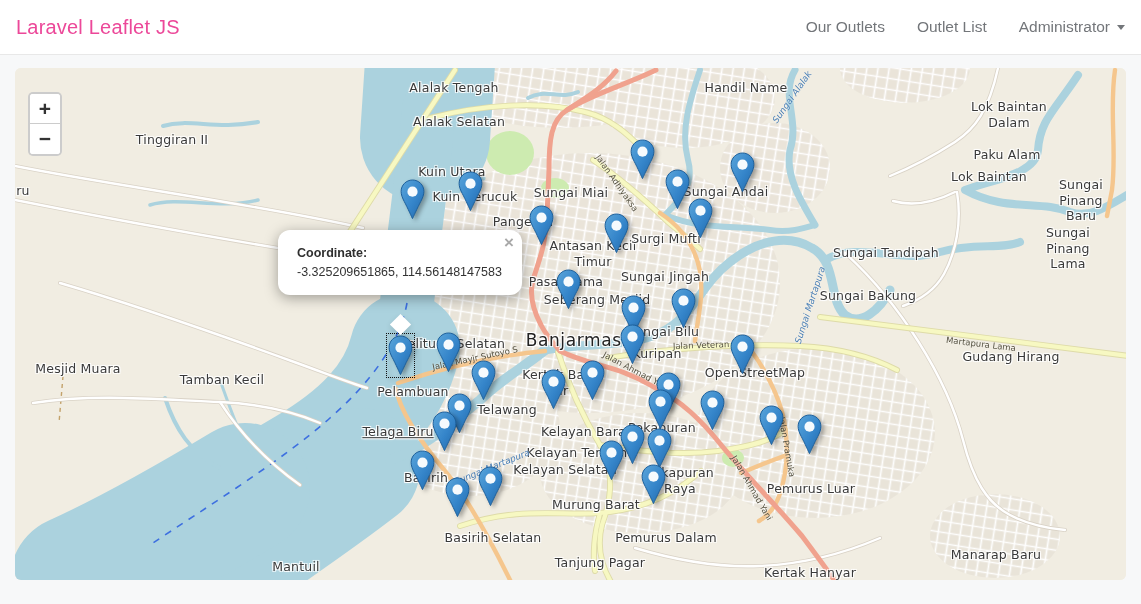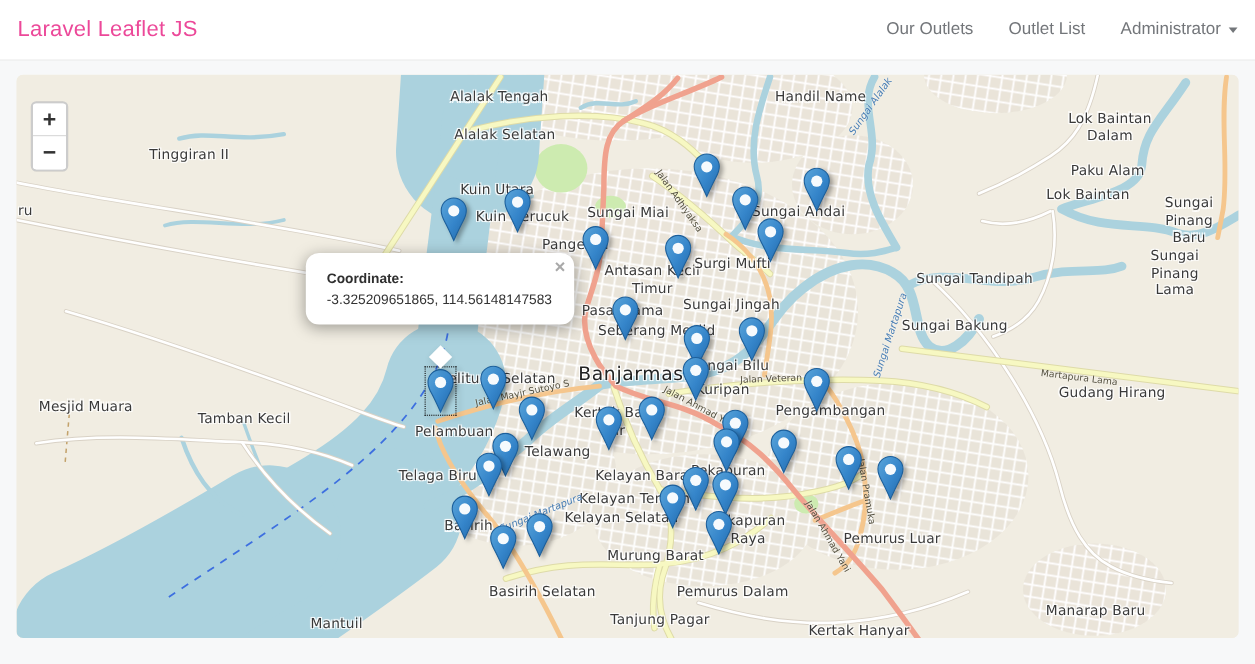--- a/index.html
+++ b/index.html
@@ -249,45 +249,45 @@
       <div class="place-label" style="left: 578px; top: 186px; transform: translate(-50%, -50%);">Antasan Kecil
 Timur</div>
       <div class="place-label" style="left: 651px; top: 171px; transform: translate(-50%, -50%);">Surgi Mufti</div>
       <div class="place-label" style="left: 650px; top: 209px; transform: translate(-50%, -50%);">Sungai Jingah</div>
       <div class="place-label" style="left: 871px; top: 185px; transform: translate(-50%, -50%);">Sungai Tandipah</div>
       <div class="place-label" style="left: 853px; top: 228px; transform: translate(-50%, -50%);">Sungai Bakung</div>
       <div class="place-label" style="left: 551px; top: 214px; transform: translate(-50%, -50%);">Pasar Lama</div>
       <div class="place-label" style="left: 582px; top: 232px; transform: translate(-50%, -50%);">Seberang Mesjid</div>
       <div class="place-label" style="left: 648px; top: 264px; transform: translate(-50%, -50%);">Sungai Bilu</div>
       <div class="place-label" style="left: 642px; top: 286px; transform: translate(-50%, -50%);">Kuripan</div>
-      <div class="place-label" style="left: 740px; top: 305px; transform: translate(-50%, -50%);">Pengambangan</div>
+      <div class="place-label" style="left: 740px; top: 305px; transform: translate(-50%, -50%);">OpenStreetMap</div>
       <div class="place-label big" style="left: 567px; top: 273px; transform: translate(-50%, -50%);">Banjarmasin</div>
       <div class="place-label" style="left: 437px; top: 276px; transform: translate(-50%, -50%);">Belitung Selatan</div>
       <div class="place-label" style="left: 996px; top: 289px; transform: translate(-50%, -50%); text-align: right;">Gudang Hirang</div>
       <div class="place-label" style="left: 63px; top: 301px; transform: translate(-50%, -50%);">Mesjid Muara</div>
       <div class="place-label" style="left: 207px; top: 312px; transform: translate(-50%, -50%);">Tamban Kecil</div>
       <div class="place-label" style="left: 398px; top: 324px; transform: translate(-50%, -50%);">Pelambuan</div>
       <div class="place-label" style="left: 492px; top: 342px; transform: translate(-50%, -50%);">Telawang</div>
       <div class="place-label" style="left: 545px; top: 315px; transform: translate(-50%, -50%);">Kertak Baru
 Ilir</div>
-      <div class="place-label" style="left: 383px; top: 364px; transform: translate(-50%, -50%);">Telaga Biru</div>
+      <div class="place-label" style="left: 383px; top: 364px; transform: translate(-50%, -50%); text-decoration: underline;">Telaga Biru</div>
       <div class="place-label" style="left: 571px; top: 364px; transform: translate(-50%, -50%);">Kelayan Barat</div>
       <div class="place-label" style="left: 647px; top: 360px; transform: translate(-50%, -50%);">Pekapuran</div>
       <div class="place-label" style="left: 562px; top: 385px; transform: translate(-50%, -50%);">Kelayan Tengah</div>
       <div class="place-label" style="left: 550px; top: 402px; transform: translate(-50%, -50%);">Kelayan Selatan</div>
       <div class="place-label" style="left: 665px; top: 413px; transform: translate(-50%, -50%);">Pekapuran
 Raya</div>
       <div class="place-label" style="left: 411px; top: 410px; transform: translate(-50%, -50%);">Basirih</div>
       <div class="place-label" style="left: 581px; top: 437px; transform: translate(-50%, -50%);">Murung Barat</div>
       <div class="place-label" style="left: 796px; top: 421px; transform: translate(-50%, -50%);">Pemurus Luar</div>
       <div class="place-label" style="left: 478px; top: 470px; transform: translate(-50%, -50%);">Basirih Selatan</div>
       <div class="place-label" style="left: 651px; top: 470px; transform: translate(-50%, -50%);">Pemurus Dalam</div>
       <div class="place-label" style="left: 585px; top: 495px; transform: translate(-50%, -50%);">Tanjung Pagar</div>
-      <div class="place-label" style="left: 291px; top: 499px; transform: translate(-50%, -50%);">Mantuil</div>
-      <div class="place-label" style="left: 766px; top: 505px; transform: translate(-50%, -50%);">Kertak Hanyar</div>
+      <div class="place-label" style="left: 281px; top: 499px; transform: translate(-50%, -50%);">Mantuil</div>
+      <div class="place-label" style="left: 795px; top: 505px; transform: translate(-50%, -50%);">Kertak Hanyar</div>
       <div class="place-label" style="left: 981px; top: 487px; transform: translate(-50%, -50%);">Manarap Baru</div>
       <div class="road-label" style="left: 602px; top: 115px; transform: translate(-50%, -50%) rotate(55deg);">Jalan Adhiyaksa</div>
       <div class="road-label" style="left: 686px; top: 277px; transform: translate(-50%, -50%) rotate(-2deg);">Jalan Veteran</div>
       <div class="road-label" style="left: 966px; top: 276px; transform: translate(-50%, -50%) rotate(7deg);">Martapura Lama</div>
       <div class="road-label" style="left: 460px; top: 290px; transform: translate(-50%, -50%) rotate(-12deg);">Jalan Mayjr Sutoyo S</div>
       <div class="road-label" style="left: 621px; top: 303px; transform: translate(-50%, -50%) rotate(28deg);">Jalan Ahmad Yani</div>
       <div class="road-label" style="left: 737px; top: 420px; transform: translate(-50%, -50%) rotate(60deg);">Jalan Ahmad Yani</div>
       <div class="road-label" style="left: 772px; top: 379px; transform: translate(-50%, -50%) rotate(80deg);">Jalan Pramuka</div>
       <div class="water-label" style="left: 777px; top: 29px; transform: translate(-50%, -50%) rotate(-55deg);">Sungai Alalak</div>
       <div class="water-label" style="left: 795px; top: 237px; transform: translate(-50%, -50%) rotate(-72deg);">Sungai Martapura</div>

